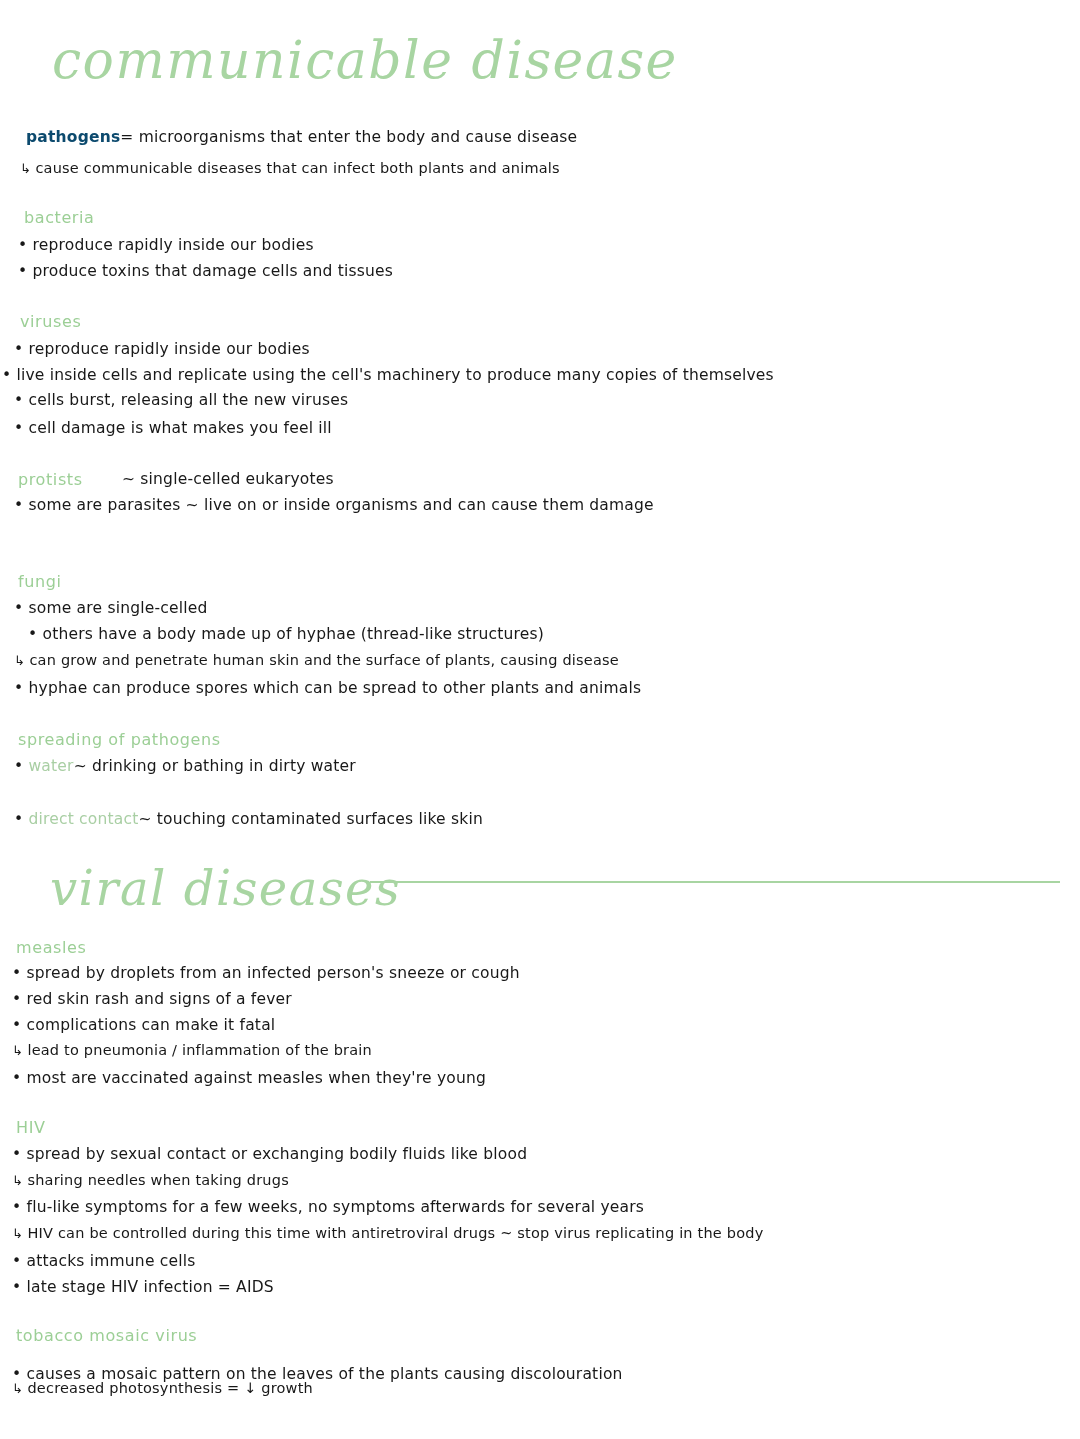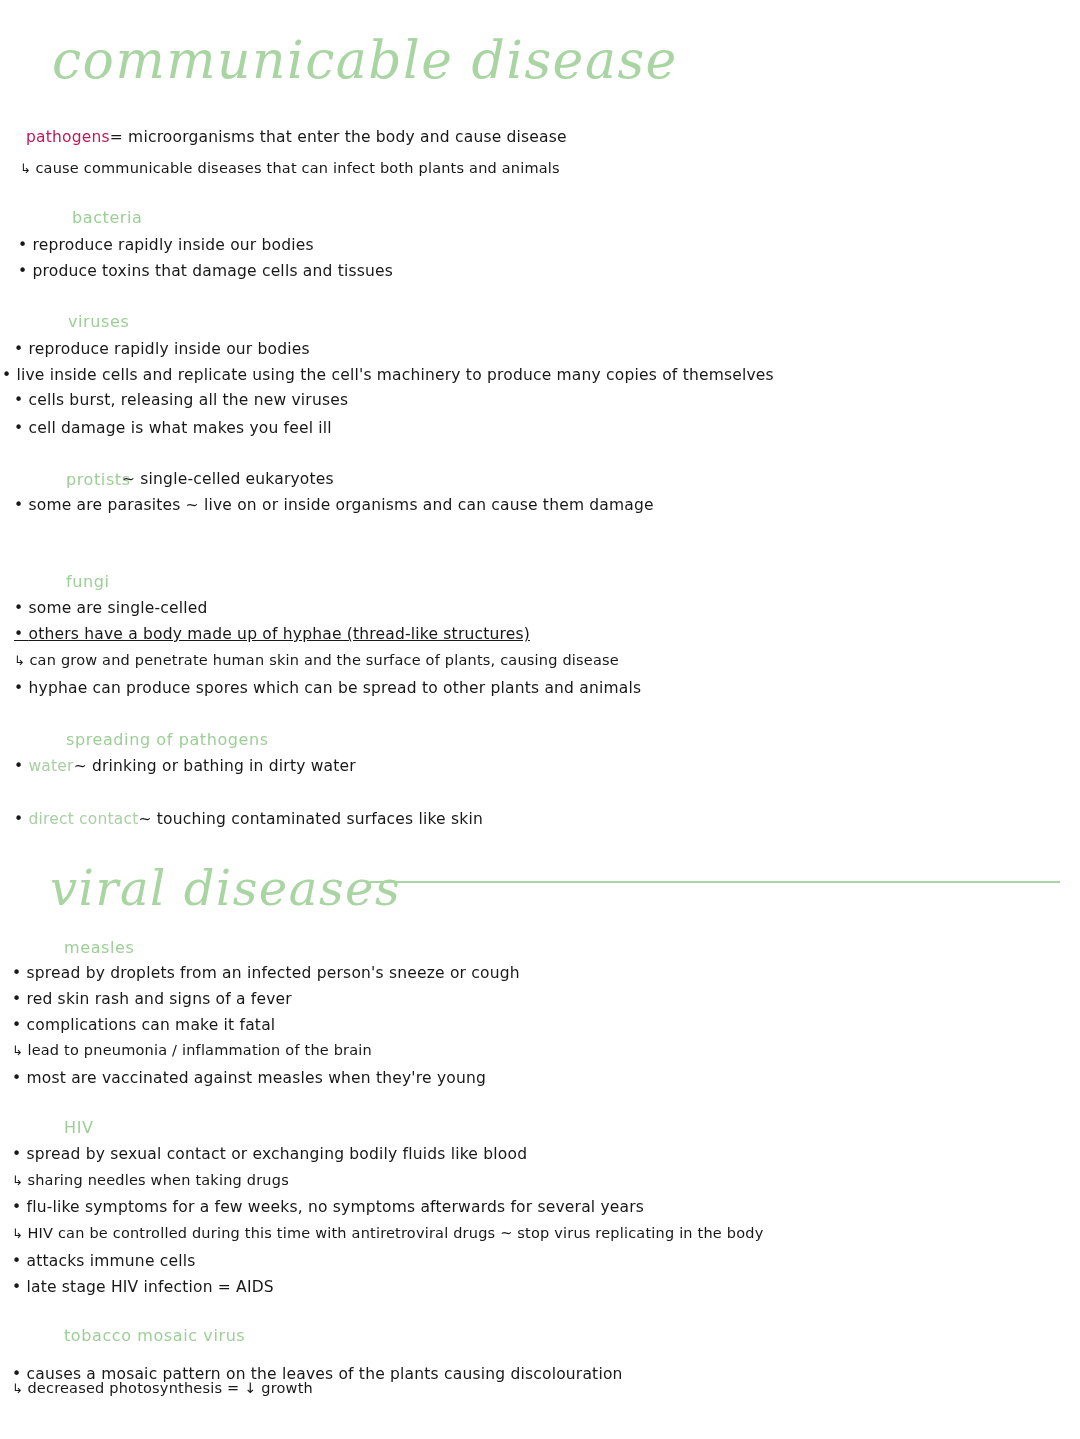--- a/index.html
+++ b/index.html
@@ -55,21 +55,20 @@
     background: #a8d5a2;
   }
 
   
   .heading {
     position: absolute;
     color: #9ccf96;
     font-size: 16px;
     font-family: "DejaVu Sans", sans-serif;
     letter-spacing: 0.6px;
-    margin-left: 48px;
   }
 
   
   .line {
     position: absolute;
     font-size: 15.5px;
     color: #181818;
     white-space: nowrap;
     font-family: "DejaVu Sans", sans-serif;
     letter-spacing: 0.2px;
@@ -78,21 +77,22 @@
     font-size: 14.5px;
   }
   .bullet::before {
     content: "\2022\00a0";
   }
   .arrow::before {
     content: "\21B3\00a0";
     font-size: 13px;
   }
   .green-inline {
-    color: #be185d;
+    color: #0c4a6e;
+    font-weight: bold;
   }
   .dim {
     color: #a9cfa4;
   }
 </style>
 </head>
 <body>
 
 <div class="page">
 
@@ -110,21 +110,21 @@
   <div class="line bullet" style="left:2px; top:366px;">live inside cells and replicate using the cell's machinery to produce many copies of themselves</div>
   <div class="line bullet" style="left:14px; top:391px;">cells burst, releasing all the new viruses</div>
   <div class="line bullet" style="left:14px; top:419px;">cell damage is what makes you feel ill</div>
 
   <div class="heading" style="left:18px; top:470px;"><span>protists</span></div>
   <div class="line" style="left:122px; top:470px;">~ single-celled eukaryotes</div>
   <div class="line bullet" style="left:14px; top:496px;">some are parasites ~ live on or inside organisms and can cause them damage</div>
 
   <div class="heading" style="left:18px; top:572px;">fungi</div>
   <div class="line bullet" style="left:14px; top:599px;">some are single-celled</div>
-  <div class="line bullet" style="left:14px; top:625px;text-decoration:underline;">others have a body made up of hyphae (thread-like structures)</div>
+  <div class="line bullet" style="left:28px; top:625px;">others have a body made up of hyphae (thread-like structures)</div>
   <div class="line small arrow" style="left:14px; top:652px;">can grow and penetrate human skin and the surface of plants, causing disease</div>
   <div class="line bullet" style="left:14px; top:679px;">hyphae can produce spores which can be spread to other plants and animals</div>
 
   <div class="heading" style="left:18px; top:730px;">spreading of pathogens</div>
   <div class="line bullet" style="left:14px; top:757px;"><span class="dim">water</span><span>~ drinking or bathing in dirty water</span></div>
   <div class="line bullet" style="left:14px; top:810px;"><span class="dim">direct contact</span><span class="small">~ touching contaminated surfaces like skin</span></div>
 
   <div class="title title-2">viral diseases</div>
   <div class="title-rule"></div>
 

